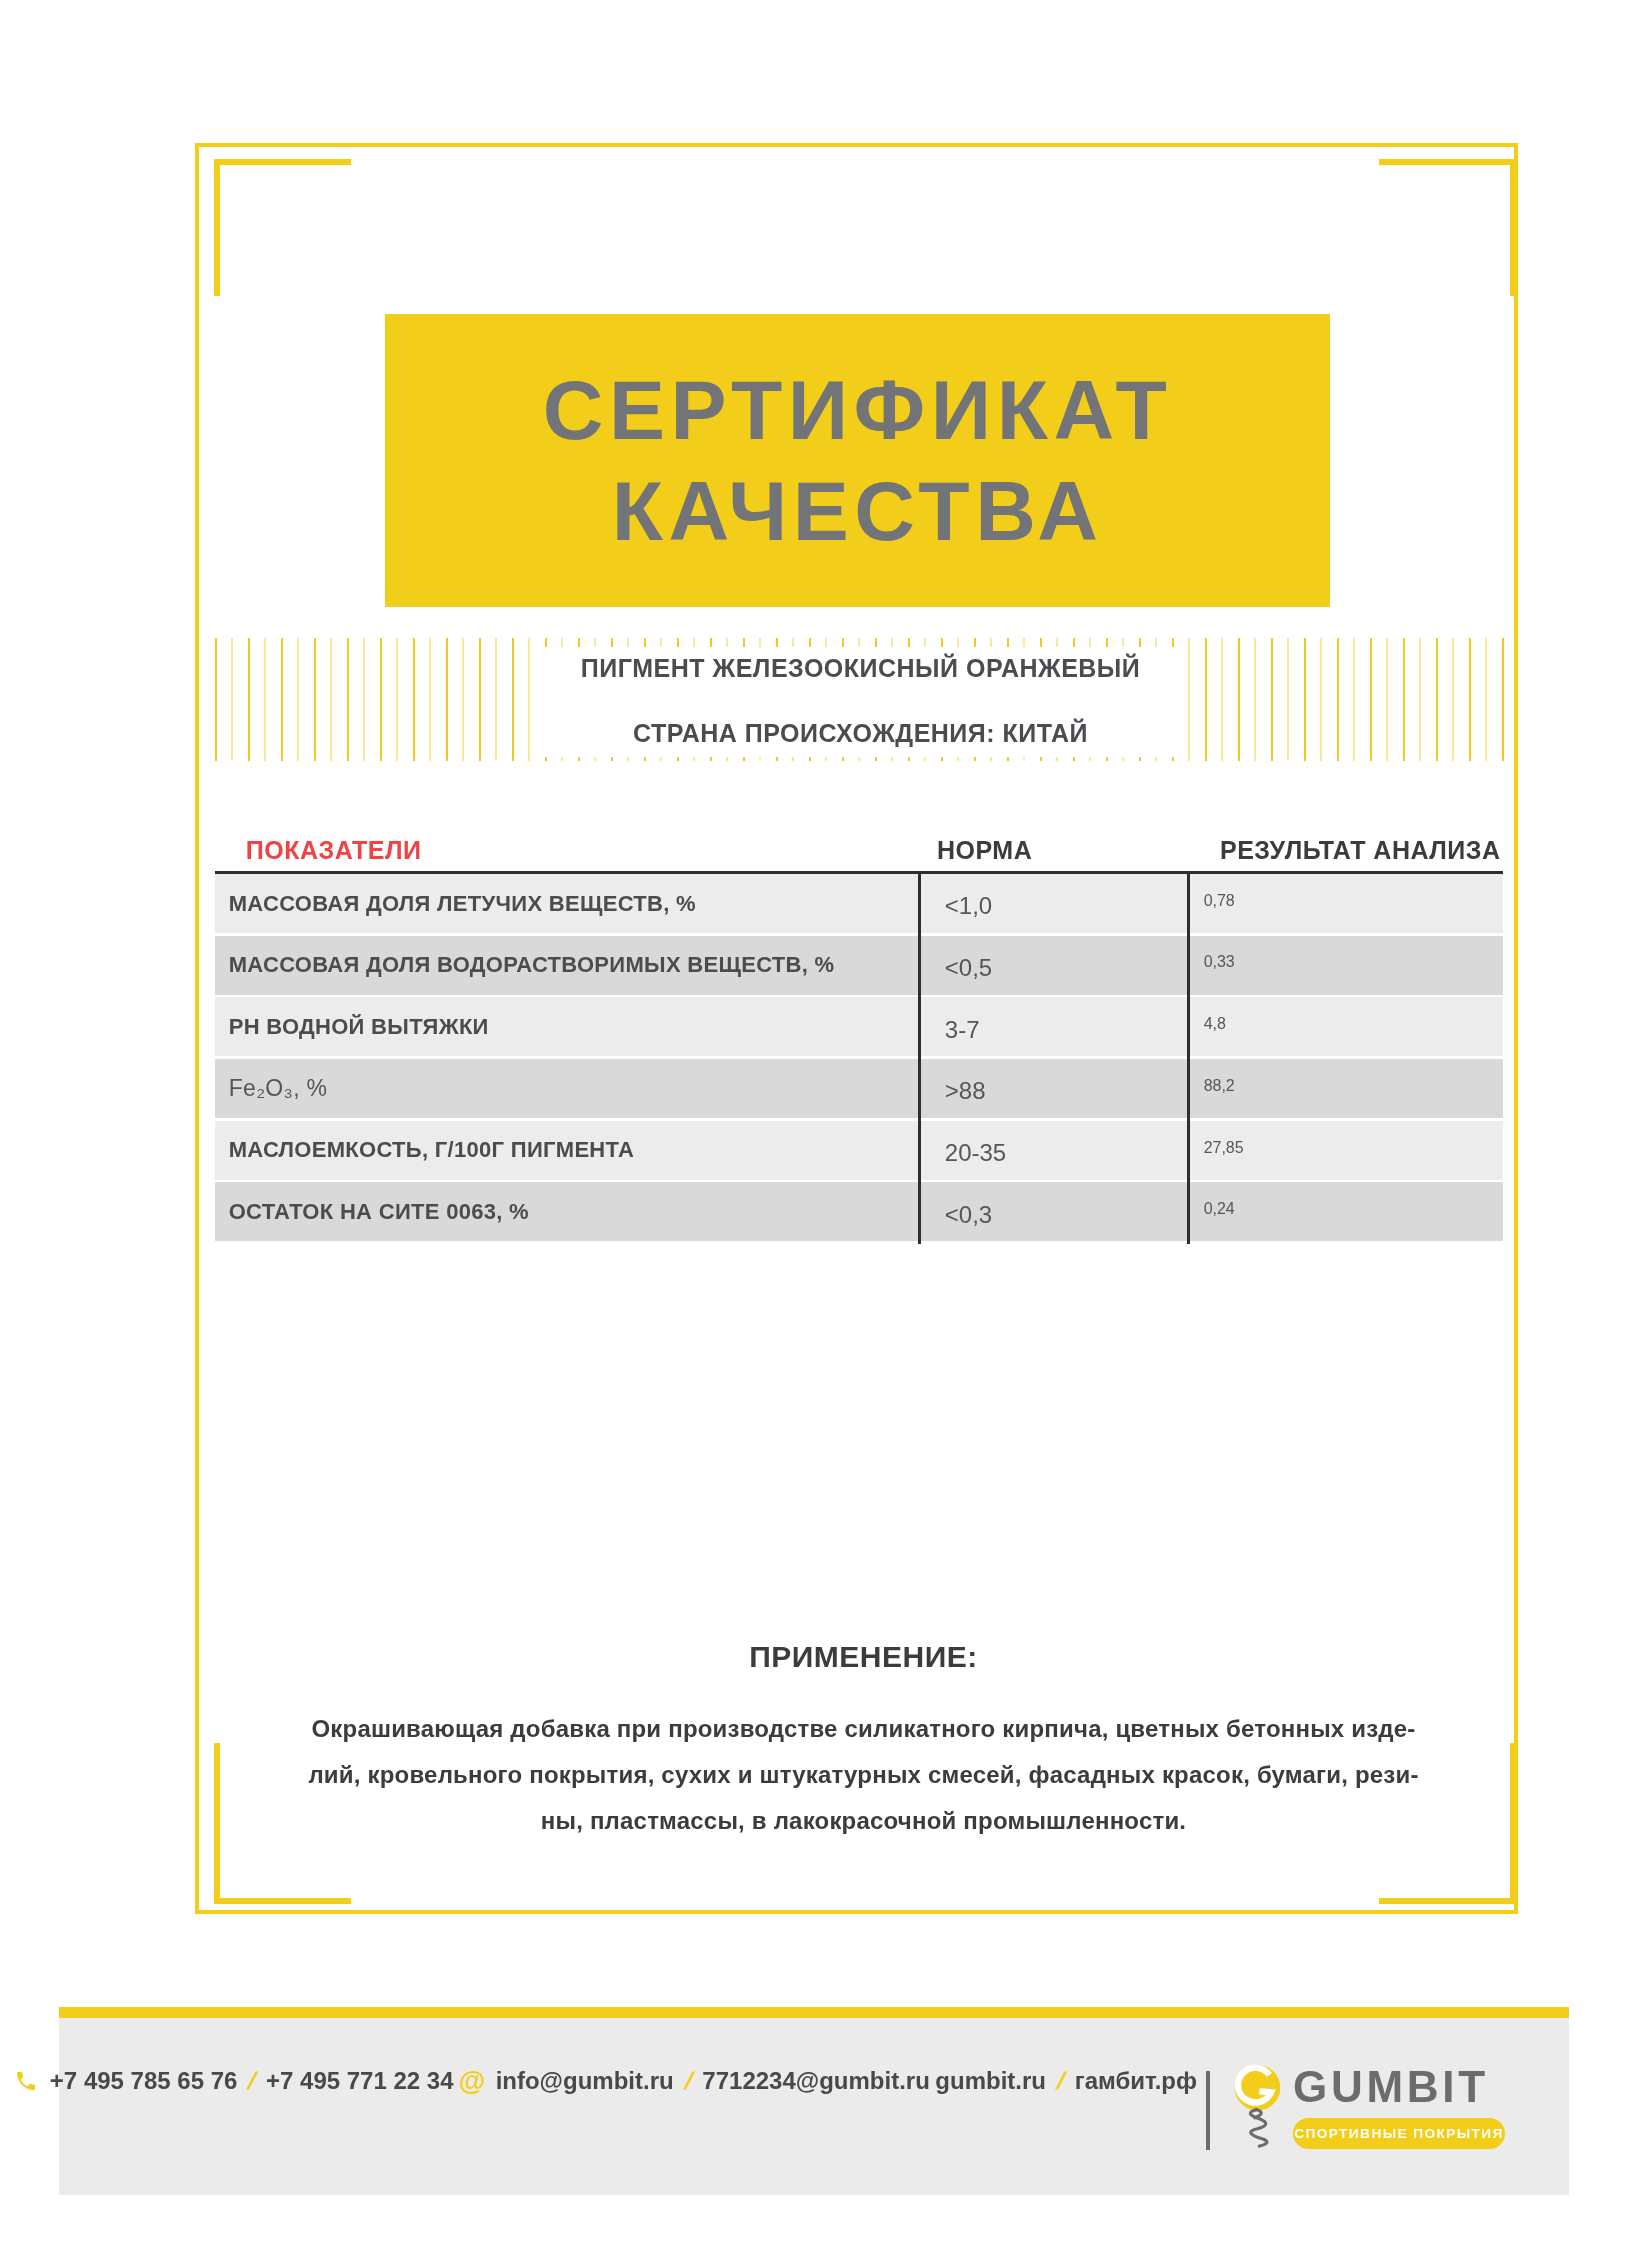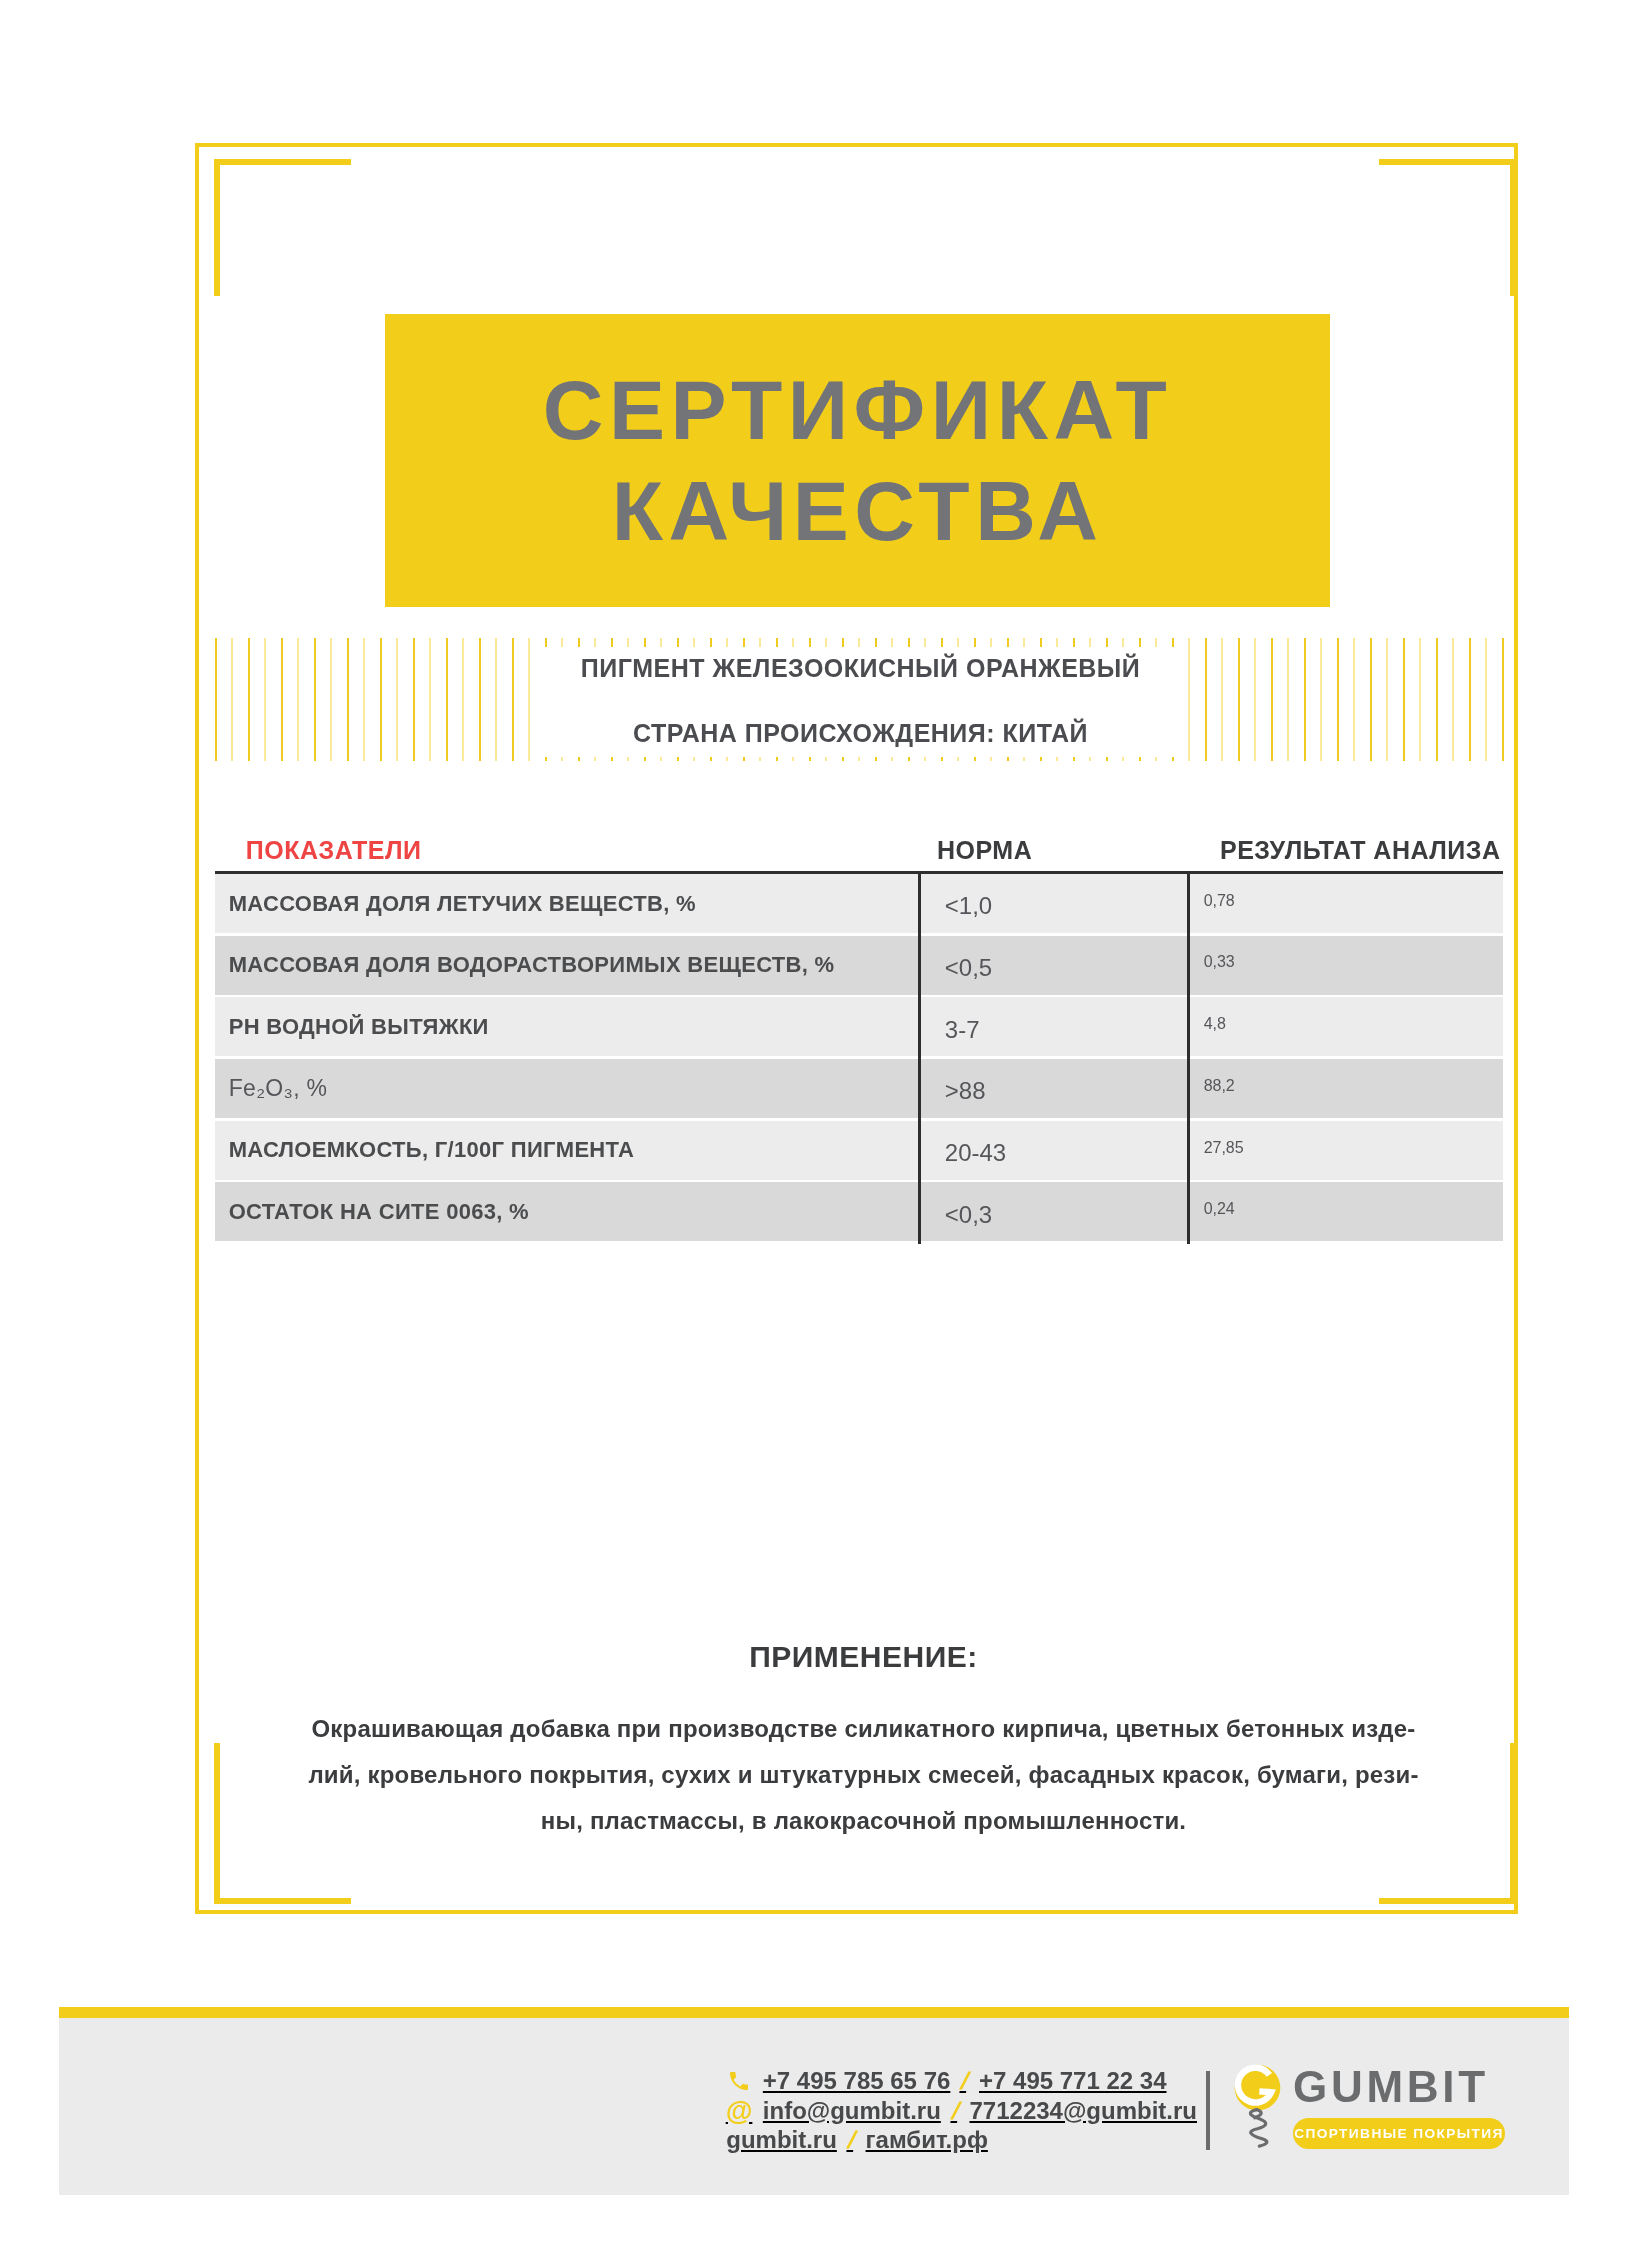--- a/index.html
+++ b/index.html
@@ -56,21 +56,21 @@
   .vline{position:absolute;top:44px;width:2.7px;height:373px;background:#2E2E2E;}
   .vline.v1{left:703px;}
   .vline.v2{left:972px;}
   
   .application{position:absolute;left:215px;top:1640px;width:1297px;text-align:center;}
   .app-heading{font-size:30px;font-weight:bold;color:#3B3C3E;letter-spacing:0.5px;}
   .app-body{margin-top:32px;font-size:24px;font-weight:bold;color:#3B3C3E;line-height:46px;letter-spacing:0.2px;}
   
   .footer-bar{position:absolute;left:59px;top:2007px;width:1510px;height:11px;background:#F2CE1B;}
   .footer-bg{position:absolute;left:59px;top:2018px;width:1510px;height:177px;background:#EBEBEB;}
-  .contacts{position:absolute;top:2069px;right:434px;display:flex;flex-direction:column;gap:5.5px;text-decoration:underline;}
+  .contacts{position:absolute;top:2069px;right:434px;display:flex;flex-direction:row;align-items:flex-end;gap:5.5px;}
   .contact-line{display:flex;align-items:center;gap:11px;font-size:24px;font-weight:bold;color:#48494B;white-space:nowrap;height:24px;}
   .slash{color:#F2CE1B;font-style:italic;font-weight:bold;transform:skewX(-8deg);}
   .c-icon{width:25.6px;height:25.6px;display:inline-flex;align-items:center;justify-content:center;}
   .at-glyph{color:#F2CE1B;font-size:27.4px;font-weight:bold;line-height:1;}
   
   .logo-divider{position:absolute;left:1206px;top:2071px;width:3.7px;height:79px;background:#6B6C6E;}
   .logo-mark{position:absolute;left:1230px;top:2063px;width:55px;height:95px;}
   .logo-text{position:absolute;left:1293px;top:2065px;font-size:44px;font-weight:bold;letter-spacing:3.7px;color:#6B6C6E;line-height:1;}
   .logo-pill{
     position:absolute;left:1293px;top:2118px;width:212px;height:31px;background:#F2CE1B;border-radius:15.5px;
@@ -123,21 +123,21 @@
         <div class="cell-norm">3-7</div>
         <div class="cell-result">4,8</div>
       </div>
       <div class="qc-row even">
         <div class="cell-name light">Fe₂O₃, %</div>
         <div class="cell-norm">&gt;88</div>
         <div class="cell-result">88,2</div>
       </div>
       <div class="qc-row odd">
         <div class="cell-name">МАСЛОЕМКОСТЬ, Г/100Г ПИГМЕНТА</div>
-        <div class="cell-norm">20-43</div>
+        <div class="cell-norm">20-35</div>
         <div class="cell-result">27,85</div>
       </div>
       <div class="qc-row even">
         <div class="cell-name">ОСТАТОК НА СИТЕ 0063, %</div>
         <div class="cell-norm">&lt;0,3</div>
         <div class="cell-result">0,24</div>
       </div>
     </div>
     <div class="vline v1"></div>
     <div class="vline v2"></div>

